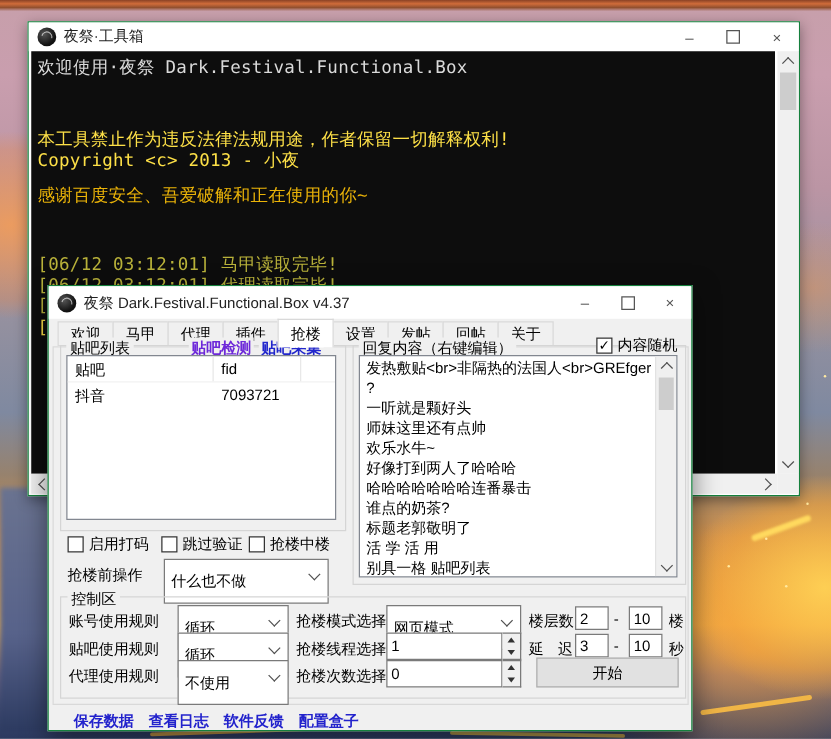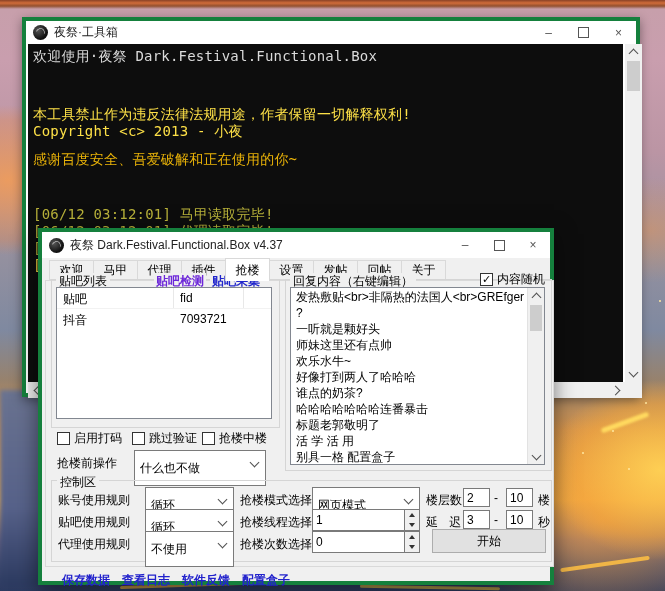--- a/index.html
+++ b/index.html
@@ -14,21 +14,21 @@
       linear-gradient(180deg,#8a4226 0px,#d06c3a 3px,#93502f 6px,#c79fab 9px,#c99eae 60px,#bb95a4 150px,#93909f 260px,#7f89a0 330px,#97826d 380px,#d1934f 430px,#e9ad4c 500px,#6a617e 540px,#3f4a70 565px,#2c3a60 591px);
   }
   .wp-el{position:absolute;}
   .lb-cloud{left:0;top:390px;width:42px;height:196px;background:linear-gradient(180deg,#6a7390,#57628a 60%,#2c3a60);filter:blur(2px);}
   .s1{left:120px;top:583px;width:180px;height:3px;background:#d9a33c;transform:rotate(-2deg);opacity:.8;border-radius:2px;}
   .s2{left:360px;top:586px;width:140px;height:3px;background:#e3b83e;transform:rotate(1deg);opacity:.7;border-radius:2px;}
   .s3{left:560px;top:562px;width:90px;height:4px;background:#f0b546;transform:rotate(-8deg);border-radius:2px;}
   .s4{left:600px;top:420px;width:50px;height:5px;background:#ffd95e;transform:rotate(-20deg);filter:blur(1px);border-radius:3px;}
   .star{position:absolute;width:2px;height:2px;border-radius:50%;background:#ffe9a0;}
 
-  .win{position:absolute;background:#fff;border:4px solid #15803d;box-sizing:border-box;}
+  .win{position:absolute;background:#fff;border:1px solid #15803d;box-sizing:border-box;}
   .console{left:22px;top:17px;width:618px;height:380px;box-shadow:0 3px 10px rgba(0,0,0,.4);}
   .dialog{left:38px;top:228px;width:516px;height:357px;background:#f0f0f0;box-shadow:0 6px 20px rgba(0,0,0,.5);z-index:10;}
 
   .titlebar{display:flex;align-items:center;height:26px;background:#fff;padding-left:7px;}
   .console .titlebar{height:23px;}
   .app-icon{width:15px;height:15px;border-radius:50%;background:radial-gradient(circle at 35% 35%,#555 0%,#111 65%);position:relative;flex-shrink:0;}
   .app-icon::after{content:"";position:absolute;inset:3px;border-radius:50%;border:1px solid rgba(255,255,255,.6);border-left-color:transparent;border-bottom-color:transparent;transform:rotate(-30deg);}
   .tb-title{font-size:12px;color:#222;margin-left:6px;white-space:nowrap;}
   .tb-spacer{flex:1;}
   .tb-btn{width:35px;height:100%;display:flex;align-items:center;justify-content:center;color:#555;font-size:12px;line-height:1;}
@@ -192,25 +192,25 @@
     <span>内容随机</span>
   </span>
   <div class="dlg-el listbox" style="left:248px;top:55px;width:255px;height:178px">
     <div class="reply-items">
       <div class="reply-item">发热敷贴&lt;br&gt;非隔热的法国人&lt;br&gt;GREfger</div>
       <div class="reply-item">?</div>
       <div class="reply-item">一听就是颗好头</div>
       <div class="reply-item">师妹这里还有点帅</div>
       <div class="reply-item">欢乐水牛~</div>
       <div class="reply-item">好像打到两人了哈哈哈</div>
+      <div class="reply-item">哈哈哈哈哈哈哈连番暴击</div>
       <div class="reply-item">谁点的奶茶?</div>
-      <div class="reply-item">哈哈哈哈哈哈哈连番暴击</div>
       <div class="reply-item">标题老郭敬明了</div>
       <div class="reply-item">活 学 活 用</div>
-      <div class="reply-item">别具一格 配置盒子</div>
+      <div class="reply-item">别具一格 贴吧列表</div>
 
     </div>
     <div class="inner-vscroll">
       <span class="sb-btn" style="top:0;width:16px;height:15px">
           <span class="chv chv-up"></span>
         </span>
       <span style="position:absolute;left:2px;top:17px;width:12px;height:26px;background:#cdcdcd"></span>
       <span class="sb-btn" style="bottom:0;width:16px;height:15px">
           <span class="chv chv-down"></span>
         </span>

